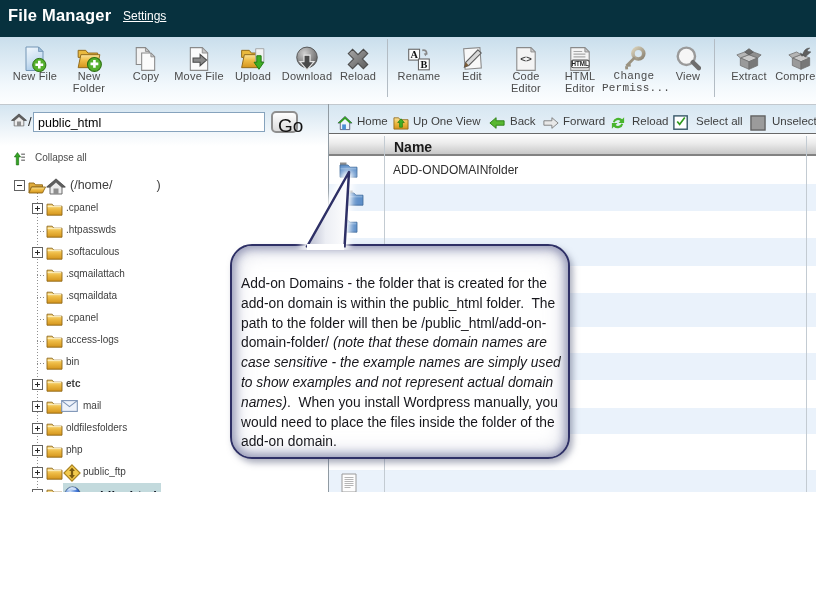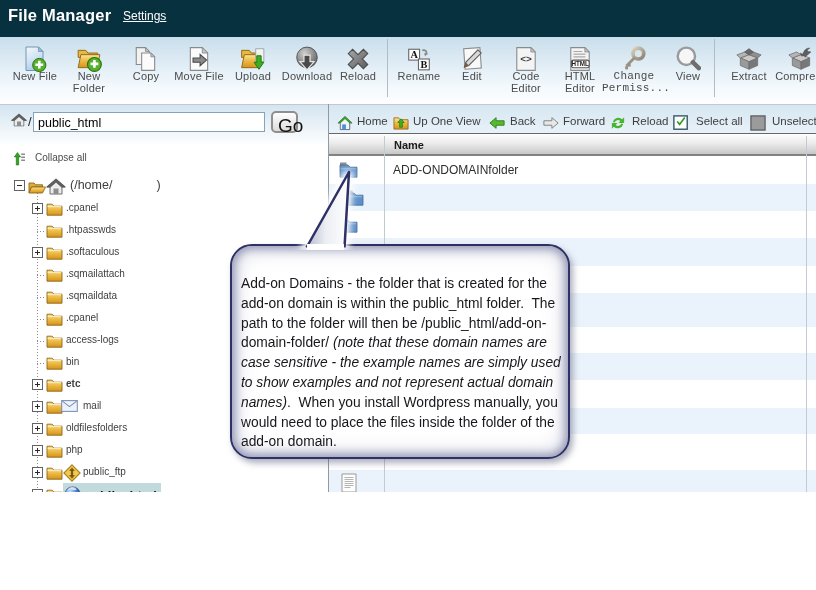--- a/index.html
+++ b/index.html
@@ -209,21 +209,21 @@
   </svg>
   <div class="navlab" style="left:357px;">Home</div>
   <div class="navlab" style="left:413px;">Up One View</div>
   <div class="navlab" style="left:510px;">Back</div>
   <div class="navlab" style="left:563px;">Forward</div>
   <div class="navlab" style="left:632px;">Reload</div>
   <div class="navlab" style="left:696px;">Select all</div>
   <div class="navlab" style="left:772px;">Unselect All</div>
 
   <div class="abs" style="left:329px;top:133px;width:487px;height:23px;background:linear-gradient(#fefefe,#ececec 45%,#d5d5d5 80%,#c7c7c7);border-top:1px solid #686868;border-bottom:2px solid #828282;"></div>
-  <span class="abs" style="left:394px;top:139px;font-size:11px;font-weight:bold;color:#1a1a1a;">Name</span>
+  <span class="abs" style="left:394px;top:139px;font-size:14px;font-weight:bold;color:#1a1a1a;">Name</span>
 
   <div class="abs" style="left:329px;top:156px;width:487px;height:434px;background:#fff;"></div>
   <div class="abs" style="left:329px;top:184px;width:487px;height:27px;background:#eaf2fb;"></div>
   <div class="abs" style="left:329px;top:238px;width:487px;height:28px;background:#eaf2fb;"></div>
   <div class="abs" style="left:329px;top:293px;width:487px;height:34px;background:#eaf2fb;"></div>
   <div class="abs" style="left:329px;top:353px;width:487px;height:27px;background:#eaf2fb;"></div>
   <div class="abs" style="left:329px;top:408px;width:487px;height:26px;background:#eaf2fb;"></div>
   <div class="abs" style="left:329px;top:470px;width:487px;height:27px;background:#eaf2fb;"></div>
   <div class="abs" style="left:329px;top:524px;width:487px;height:27px;background:#eaf2fb;"></div>
   <div class="abs" style="left:329px;top:578px;width:487px;height:12px;background:#eaf2fb;"></div>

